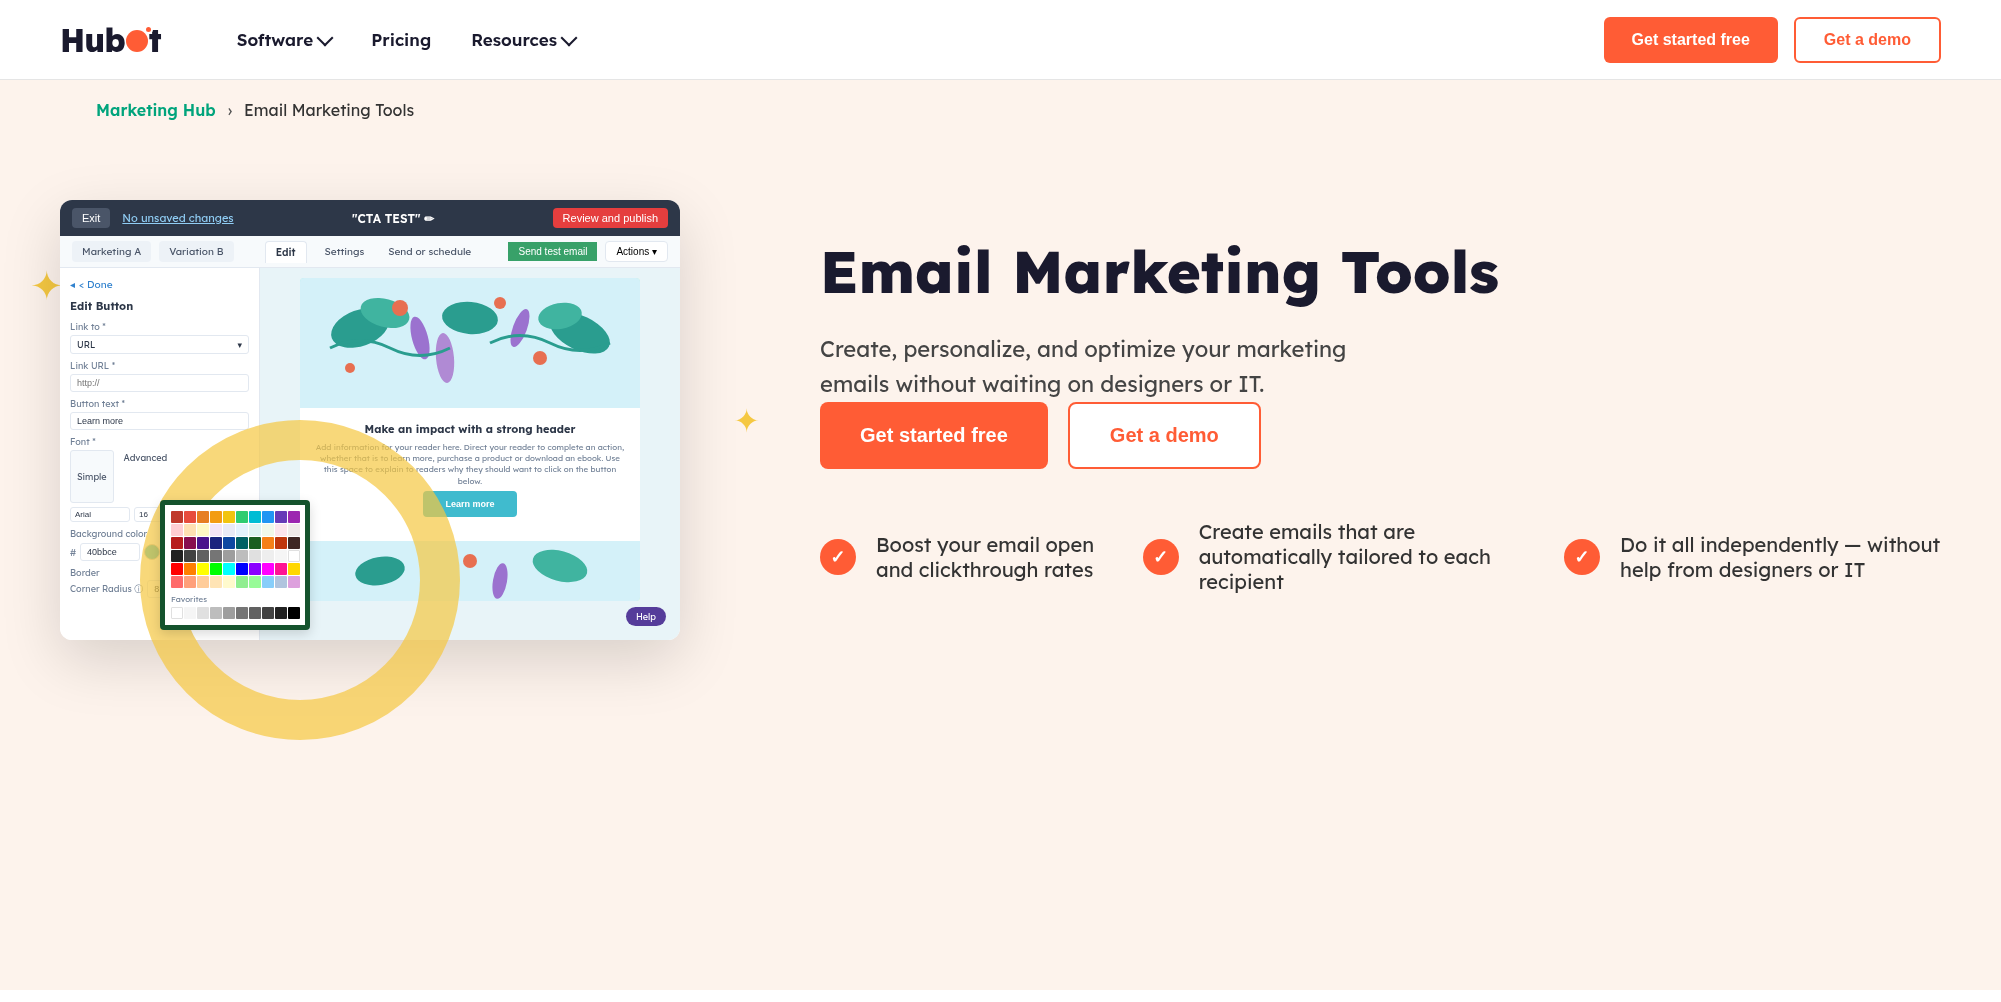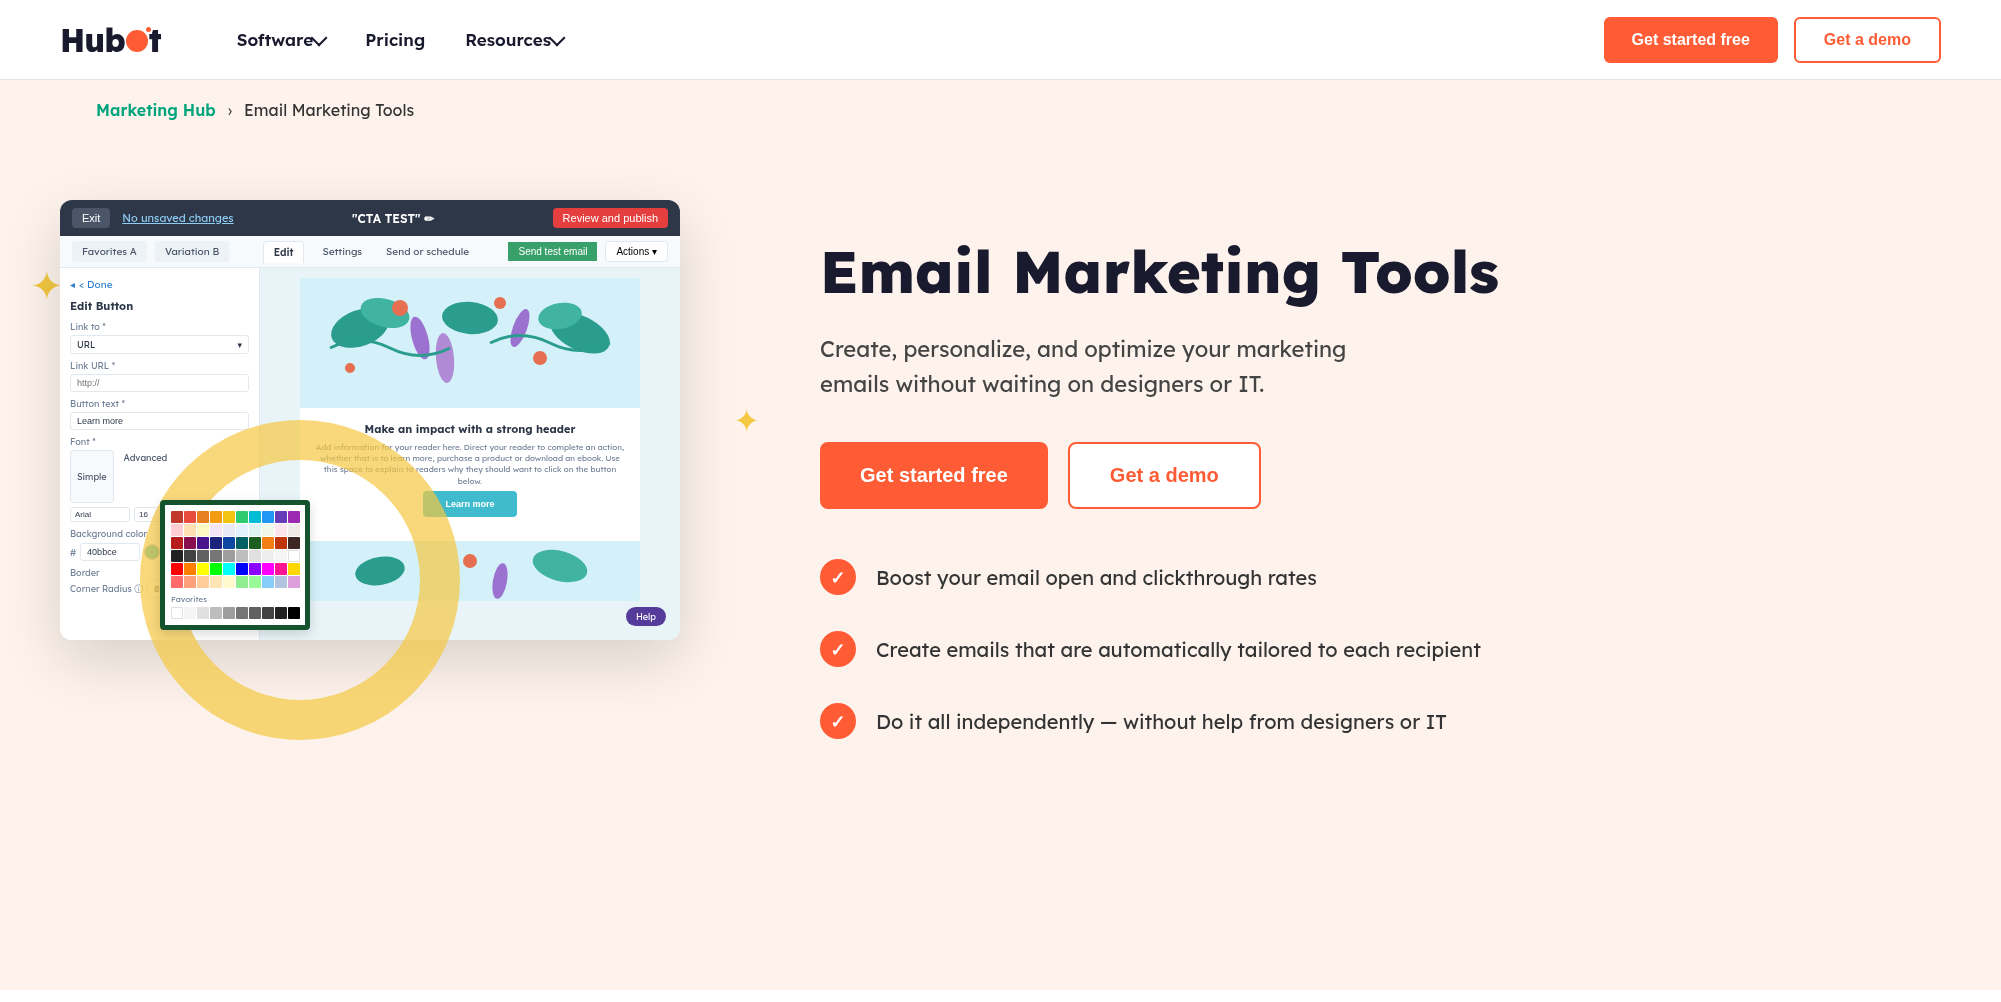--- a/index.html
+++ b/index.html
@@ -41,21 +41,21 @@
     .nav-links {
       display: flex;
       align-items: center;
       gap: 8px;
       flex: 1;
     }
 
     .nav-item {
       display: flex;
       align-items: center;
-      gap: 0;
+      gap: 6px;
       padding: 8px 16px;
       font-size: 17px;
       font-weight: 600;
       color: #1a1a2e;
       cursor: pointer;
       border-radius: 6px;
       text-decoration: none;
     }
 
     .nav-chevron {
@@ -547,21 +547,20 @@
       font-weight: 800;
       color: #1a1a2e;
       line-height: 1.1;
       margin-bottom: 28px;
     }
 
     .hero-desc {
       font-size: 22px;
       color: #444;
       line-height: 1.6;
-      margin-bottom: 40px;
       max-width: 600px;
     }
 
     .hero-cta-row {
       display: flex;
       align-items: center;
       gap: 20px;
       margin-bottom: 50px;
     }
 
@@ -582,22 +581,22 @@
       border: 2px solid #ff5c35;
       border-radius: 8px;
       padding: 20px 40px;
       font-size: 20px;
       font-weight: 700;
       cursor: pointer;
     }
 
     .feature-list {
       display: flex;
-      flex-direction: column;
-      gap: 36px;
+      flex-direction: row;
+      gap: 24px;
     }
 
     .feature-item {
       display: flex;
       align-items: center;
       gap: 20px;
     }
 
     .feature-check {
       width: 36px;
@@ -668,21 +667,21 @@
     <div class="screenshot-frame">
 
       <div class="ss-topbar">
         <button class="ss-exit-btn">Exit</button>
         <span class="ss-unsaved">No unsaved changes</span>
         <span class="ss-title">"CTA TEST" ✏</span>
         <button class="ss-publish-btn">Review and publish</button>
       </div>
 
       <div class="ss-tabs">
-        <span class="ss-tab-inactive">Favorites A</span>
+        <span class="ss-tab-inactive">Marketing A</span>
         <span class="ss-tab-inactive">Variation B</span>
         <span style="flex:1;display:flex;gap:12px;justify-content:center;">
           <span class="ss-tab-active">Edit</span>
           <span class="ss-tab-link">Settings</span>
           <span class="ss-tab-link">Send or schedule</span>
         </span>
         <button class="ss-test-btn">Send test email</button>
         <button class="ss-actions-btn">Actions ▾</button>
       </div>
 

